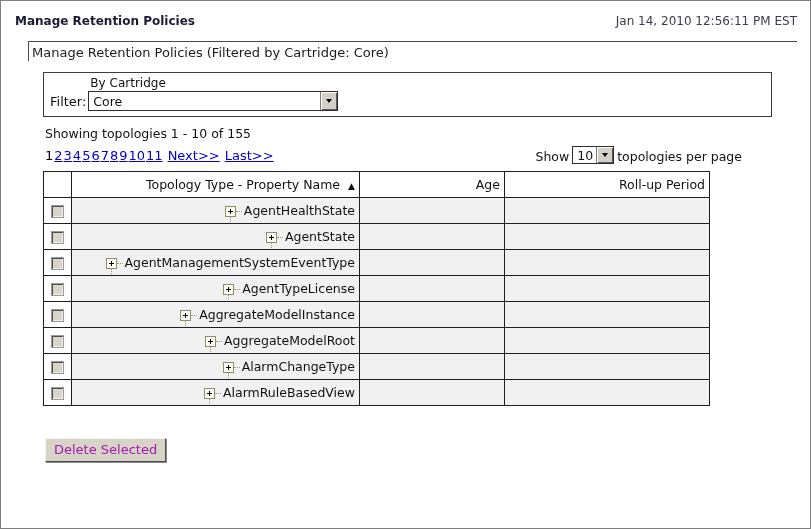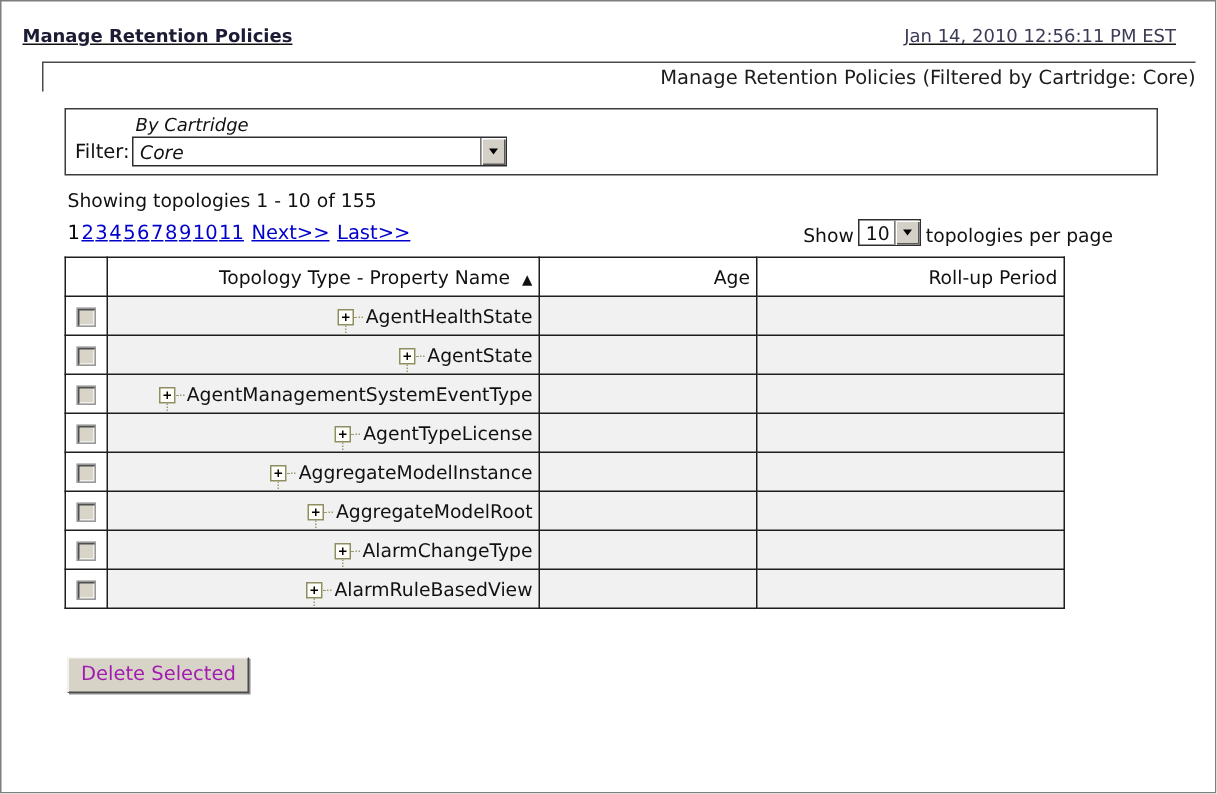--- a/index.html
+++ b/index.html
@@ -12,50 +12,49 @@
   .window {
     width: 811px; height: 529px;
     border: 1px solid #7e7e7e;
     background: #fff;
     position: relative;
     overflow: hidden;
   }
 
   
   .topbar {
-    display: flex; justify-content: space-between; align-items: flex-end;
-    padding: 9px 26px 0 14px;
+    display: flex; justify-content: space-between; align-items: center;
+    padding: 9px 13px 0 14px;
     height: 30px;
-    text-decoration: underline;
   }
   .topbar .app-title { font-weight: bold; font-size: 12px; color: #1b1b34; }
   .topbar .timestamp { font-size: 12px; color: #3b3b55; }
 
   
   .panel {
     margin: 10px 13px 0 27px;
     border-top: 1px solid #4a4a4a;
     position: relative;
   }
   .panel::before {
     content: ""; position: absolute; left: 0; top: 0;
     width: 1px; height: 19px; background: #4a4a4a;
   }
-  .panel-title { padding: 3px 0 0 17px; font-size: 13px; color: #1c1c1c; text-align: right; }
+  .panel-title { padding: 3px 0 0 4px; font-size: 13px; color: #1c1c1c; }
 
   
   .filter-box {
     margin: 12px 0 0 15px;
     width: 729px; height: 45px;
     border: 1px solid #3c3c3c;
     display: flex; align-items: flex-end;
     padding: 3px 6px 5px 6px;
   }
   .filter-label { font-size: 13px; margin: 0 2px 2px 0; }
-  .filter-field { display: flex; flex-direction: column; font-style: italic; }
+  .filter-field { display: flex; flex-direction: column; }
   .filter-field-label { font-size: 12px; margin: 0 0 1px 2px; }
 
   
   .select {
     background: #fff;
     border: 1px solid #2e2e2e;
     height: 20px;
     display: flex; align-items: center; justify-content: space-between;
     cursor: default;
   }

